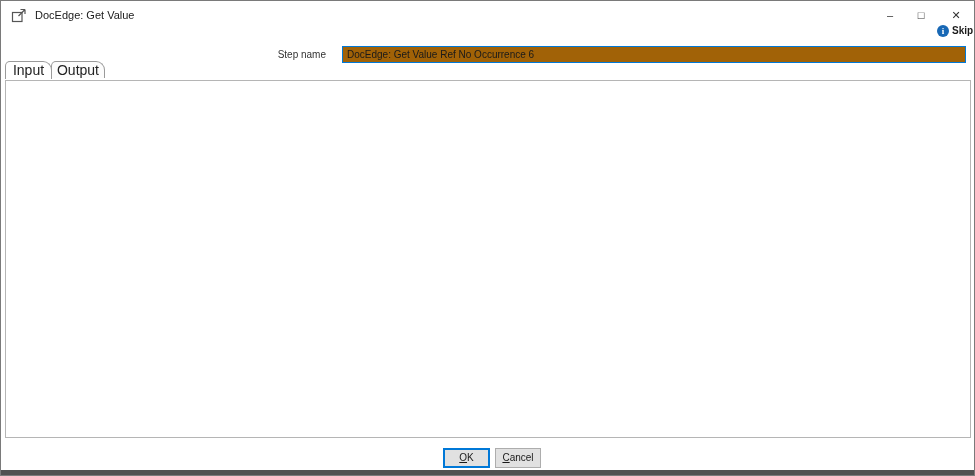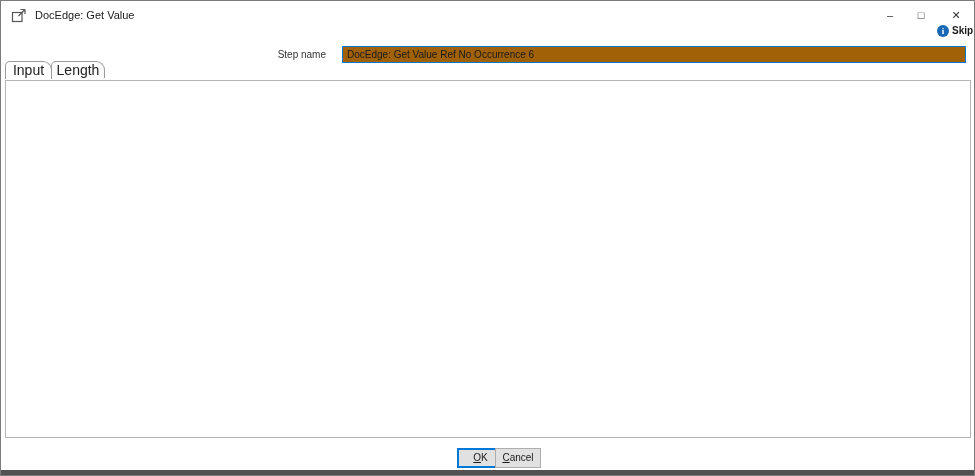--- a/index.html
+++ b/index.html
@@ -59,21 +59,21 @@
     <span class="wctl" style="left:909px;">□</span>
     <span class="wctl" style="left:944px;">✕</span>
   </div>
 
   <span class="help-icon">i</span>
   <span class="help-label">Skip</span>
 
   <span class="lbl" style="left:188px;width:137px;top:48px;">Step name</span>
   <input class="txt focus" style="left: 341px; top: 45px; width: 624px;" value="DocEdge: Get Value Ref No Occurrence 6">
 
-  <div class="tab inactive" style="left:50px;width:54px;"><span>Length</span></div>
+  <div class="tab inactive" style="left:50px;width:54px;"><span>Output</span></div>
   <div class="tab active" style="left:4px;width:47px;"><span>Input</span></div>
 
   <div class="content"></div>
 
   <div class="group" style="left:22px;top:97px;width:929px;height:66px;">
     <span class="legend">Input Fields</span>
   </div>
   <span class="lbl" style="left:120px;width:205px;top:111px;">Input Field*</span>
   <div class="combo" style="left:330px;top:108px;width:528px;">
     <span>D:\Documents\Projects\DocEdge\AzureTable\TATA MOTORS.pdf</span>
@@ -169,21 +169,21 @@
   <span class="lbl" style="left:462px;width:100px;top:385px;">OffsetX(px)</span>
   <input class="txt dis" style="left: 567px; top: 381px; width: 85px;" disabled="">
   <span class="lbl" style="left:678px;width:100px;top:385px;">OffsetY(px)</span>
   <input class="txt dis" style="left: 798px; top: 381px; width: 59px;" disabled="">
 
   <span class="lbl" style="left:462px;width:100px;top:403px;">Width(px)</span>
   <input class="txt dis" style="left: 567px; top: 399px; width: 85px;" disabled="">
   <span class="lbl" style="left:678px;width:100px;top:403px;">Height(px)</span>
   <input class="txt dis" style="left: 798px; top: 399px; width: 59px;" disabled="">
 
-  <button class="btn focus" style="left:456px;width:47px;">
+  <button class="btn focus" style="left:442px;width:47px;">
       <span class="t">OK</span>
     </button>
   <button class="btn" style="left:494px;width:46px;">
       <span class="t">Cancel</span>
     </button>
 
   <div class="bottombar"></div>
 </div>
 
 </body></html>

